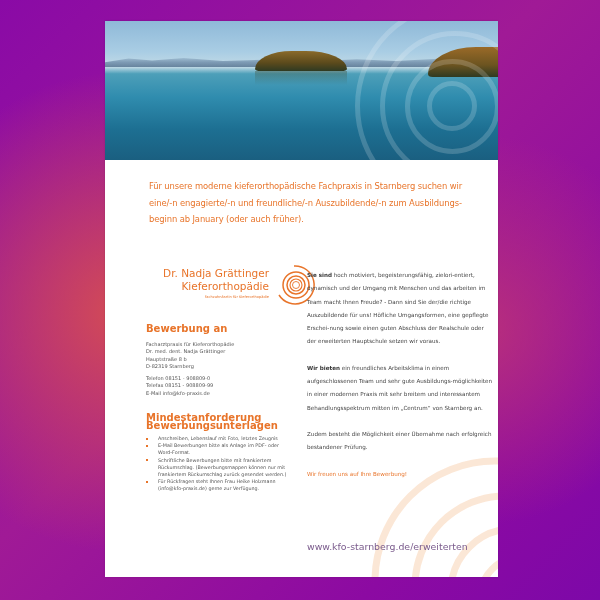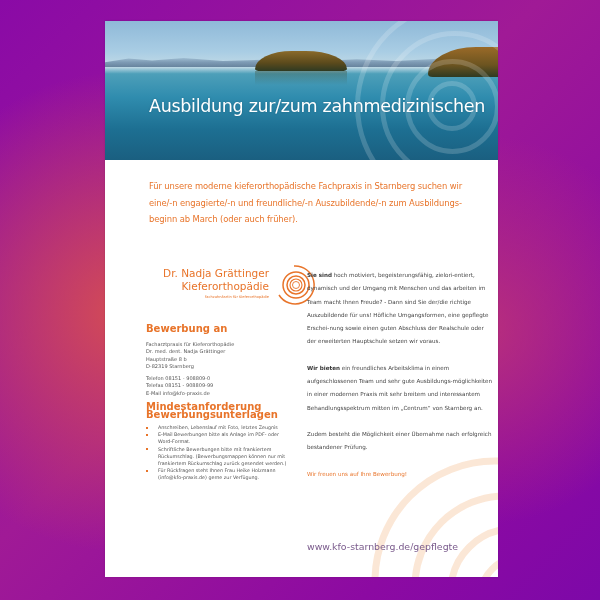--- a/index.html
+++ b/index.html
@@ -79,21 +79,21 @@
   .logo .spiral { position: absolute; right: 0; top: -5px; width: 46px; height: 46px; }
 
   .left-col { position: absolute; left: 41px; top: 304px; width: 145px; }
   .sec-head {
     color: #e8742a; font-weight: bold; font-size: 10px; line-height: 7.5px;
   }
   .addr { margin-top: 8px; color: #555; font-size: 5px; line-height: 7.5px; }
   .addr div { white-space: nowrap; }
   .contact { margin-top: 4px; color: #555; font-size: 5px; line-height: 7.5px; }
   .contact div { white-space: nowrap; }
-  .req-head { margin-top: 6px; }
+  .req-head { margin-top: 17px; }
   .req-list { margin-top: 6px; list-style: none; color: #555; font-size: 4.8px; line-height: 7.2px; }
   .req-list li { position: relative; padding-left: 12px; }
   .req-list li .bullet {
     position: absolute; left: 0; top: 2.5px; width: 2.3px; height: 2.3px; background: #e8742a;
   }
 
   .right-col {
     position: absolute; left: 202px; top: 248px; width: 185px;
     color: #444; font-size: 5.6px; line-height: 13.3px;
   }
@@ -115,25 +115,24 @@
   <div class="hero">
     <div class="mountains"></div>
     <div class="island"></div>
     <div class="reflection"></div>
     <div class="island2"></div>
     <div class="ring" style="left:250px;top:-20px;width:210px;height:210px;"></div>
     <div class="ring" style="left:275px;top:10px;width:150px;height:150px;"></div>
     <div class="ring" style="left:300px;top:38px;width:95px;height:95px;"></div>
     <div class="ring" style="left:322px;top:60px;width:50px;height:50px;"></div>
     <h1 class="hero-title">
-      <div>Ausbildung zur/zum zahnmedizinischen</div>
     </h1>
   </div>
 
-  <p class="intro">Für unsere moderne kieferorthopädische Fachpraxis in Starnberg suchen wir eine/-n engagierte/-n und freundliche/-n Auszubildende/-n zum Ausbildungs-beginn ab March (oder auch früher).</p>
+  <p class="intro">Für unsere moderne kieferorthopädische Fachpraxis in Starnberg suchen wir eine/-n engagierte/-n und freundliche/-n Auszubildende/-n zum Ausbildungs-beginn ab January (oder auch früher).</p>
 
   <div class="logo">
     <div class="name">Dr. Nadja Grättinger</div>
     <div class="name name2">Kieferorthopädie</div>
     <div class="sub">Fachzahnärztin für Kieferorthopädie</div>
     <svg class="spiral" viewBox="0 0 46 46">
       <g fill="none" stroke="#e8742a" stroke-width="1.5">
         <path d="M23 4 A19 19 0 1 1 8 33"></path>
         <circle cx="25" cy="23" r="13"></circle>
         <circle cx="25" cy="23" r="9"></circle>
@@ -178,14 +177,14 @@
     </g>
   </svg>
 
   <div class="right-col">
     <p><b>Sie sind</b><span> hoch motiviert, begeisterungsfähig, zielori-entiert, dynamisch und der Umgang mit Menschen und das arbeiten im Team macht Ihnen Freude? - Dann sind Sie der/die richtige Auszubildende für uns! Höfliche Umgangsformen, eine gepflegte Erschei-nung sowie einen guten Abschluss der Realschule oder der erweiterten Hauptschule setzen wir voraus.</span></p>
     <p><b>Wir bieten</b><span> ein freundliches Arbeitsklima in einem aufgeschlossenen Team und sehr gute Ausbildungs-möglichkeiten in einer modernen Praxis mit sehr breitem und interessantem Behandlungsspektrum mitten im „Centrum“ von Starnberg an.</span></p>
     <p>Zudem besteht die Möglichkeit einer Übernahme nach erfolgreich bestandener Prüfung.</p>
     <p class="closing">Wir freuen uns auf Ihre Bewerbung!</p>
   </div>
 
-  <a class="url">www.kfo-starnberg.de/gepflegte</a>
+  <a class="url">www.kfo-starnberg.de/erweiterten</a>
 </div>
 
 </body></html>

